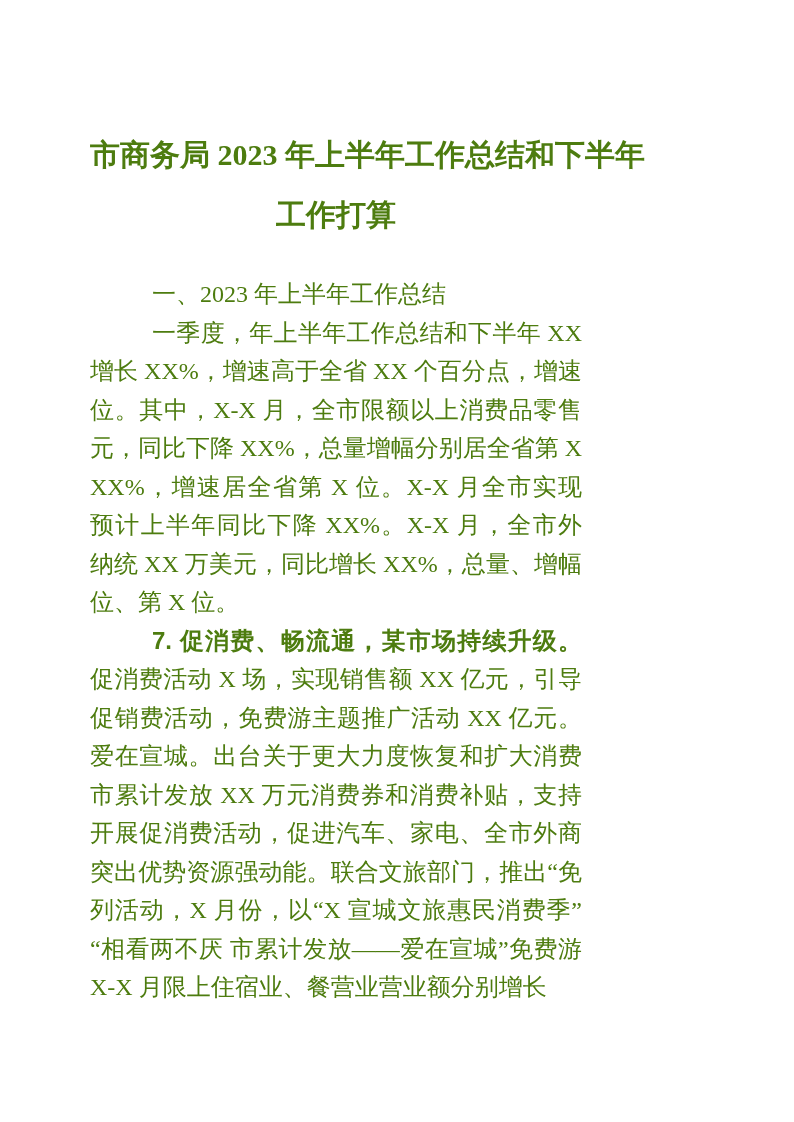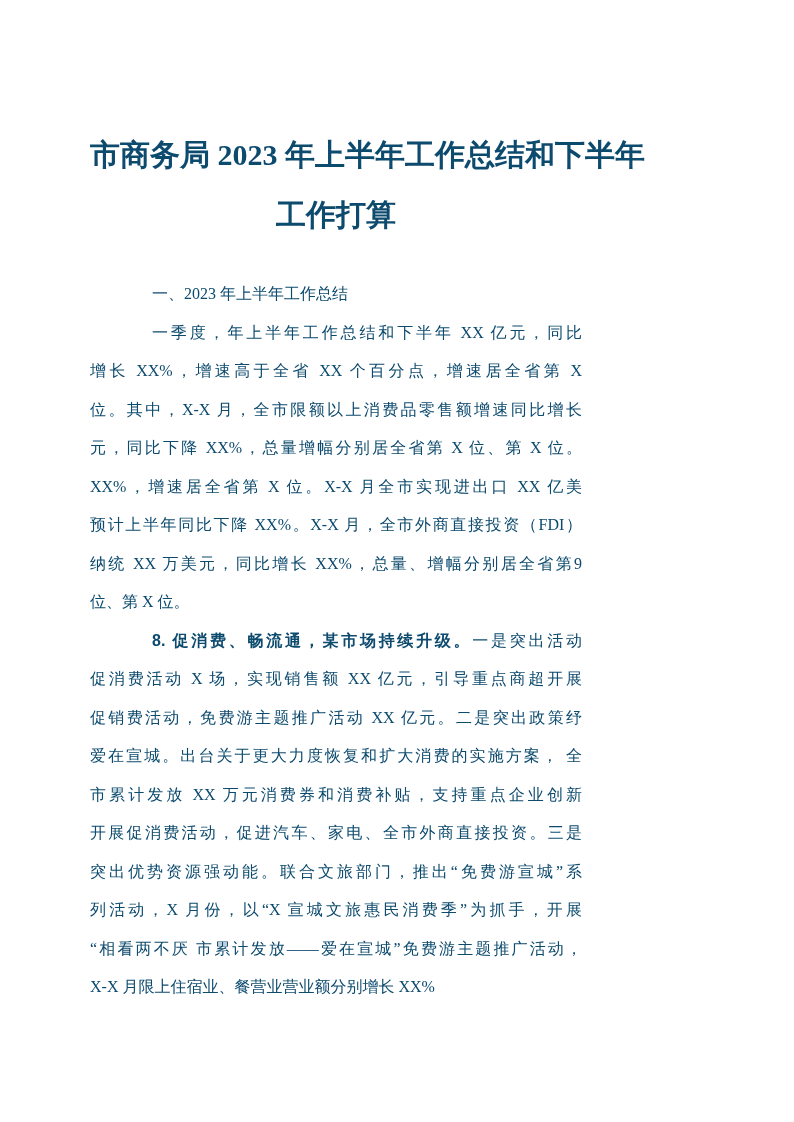--- a/index.html
+++ b/index.html
@@ -11,37 +11,37 @@
     width: 794px;
     height: 1122px;
     overflow: hidden;
   }
   .page {
     box-sizing: border-box;
     width: 666px;
     height: 1122px;
     padding: 125px 84px 0 90px;
     background: #ffffff;
-    color: #0c4a6e;
+    color: #4d7c0f;
   }
   .doc-title {
     font-family: "Liberation Serif", "DejaVu Serif", serif;
     font-weight: bold;
     font-size: 30px;
     line-height: 60px;
     text-align: center;
     margin: 0 0 30px 0;
   }
   .title-line {
     height: 60px;
     white-space: nowrap;
   }
   .doc-body {
     font-family: "Liberation Serif", "DejaVu Serif", serif;
-    font-size: 16px;
+    font-size: 24px;
   }
   .line {
     height: 38.5px;
     line-height: 38.5px;
     overflow: hidden;
     text-align: justify;
     text-align-last: justify;
   }
   .line.nojust {
     text-align: left;
@@ -69,21 +69,21 @@
     <div class="line indent nojust">一、2023 年上半年工作总结</div>
     <div class="line indent">一季度，年上半年工作总结和下半年 XX 亿元，同比</div>
     <div class="line">增长 XX%，增速高于全省 XX 个百分点，增速居全省第 X</div>
     <div class="line">位。其中，X-X 月，全市限额以上消费品零售额增速同比增长</div>
     <div class="line">元，同比下降 XX%，总量增幅分别居全省第 X 位、第 X 位。</div>
     <div class="line">XX%，增速居全省第 X 位。X-X 月全市实现进出口 XX 亿美</div>
     <div class="line">预计上半年同比下降 XX%。X-X 月，全市外商直接投资（FDI）</div>
     <div class="line">纳统 XX 万美元，同比增长 XX%，总量、增幅分别居全省第9</div>
     <div class="line nojust">位、第 X 位。</div>
     <div class="line indent">
-      <span class="run-bold">8. 促消费、畅流通，某市场持续升级。</span><span>一是突出活动</span>
+      <span class="run-bold">7. 促消费、畅流通，某市场持续升级。</span><span>一是突出活动</span>
     </div>
     <div class="line">促消费活动 X 场，实现销售额 XX 亿元，引导重点商超开展</div>
     <div class="line">促销费活动，免费游主题推广活动 XX 亿元。二是突出政策纾</div>
     <div class="line">爱在宣城。出台关于更大力度恢复和扩大消费的实施方案， 全</div>
     <div class="line">市累计发放 XX 万元消费券和消费补贴，支持重点企业创新</div>
     <div class="line">开展促消费活动，促进汽车、家电、全市外商直接投资。三是</div>
     <div class="line">突出优势资源强动能。联合文旅部门，推出“免费游宣城”系</div>
     <div class="line">列活动，X 月份，以“X 宣城文旅惠民消费季”为抓手，开展</div>
     <div class="line">“相看两不厌 市累计发放——爱在宣城”免费游主题推广活动，</div>
     <div class="line nojust">X-X 月限上住宿业、餐营业营业额分别增长 XX%</div>

